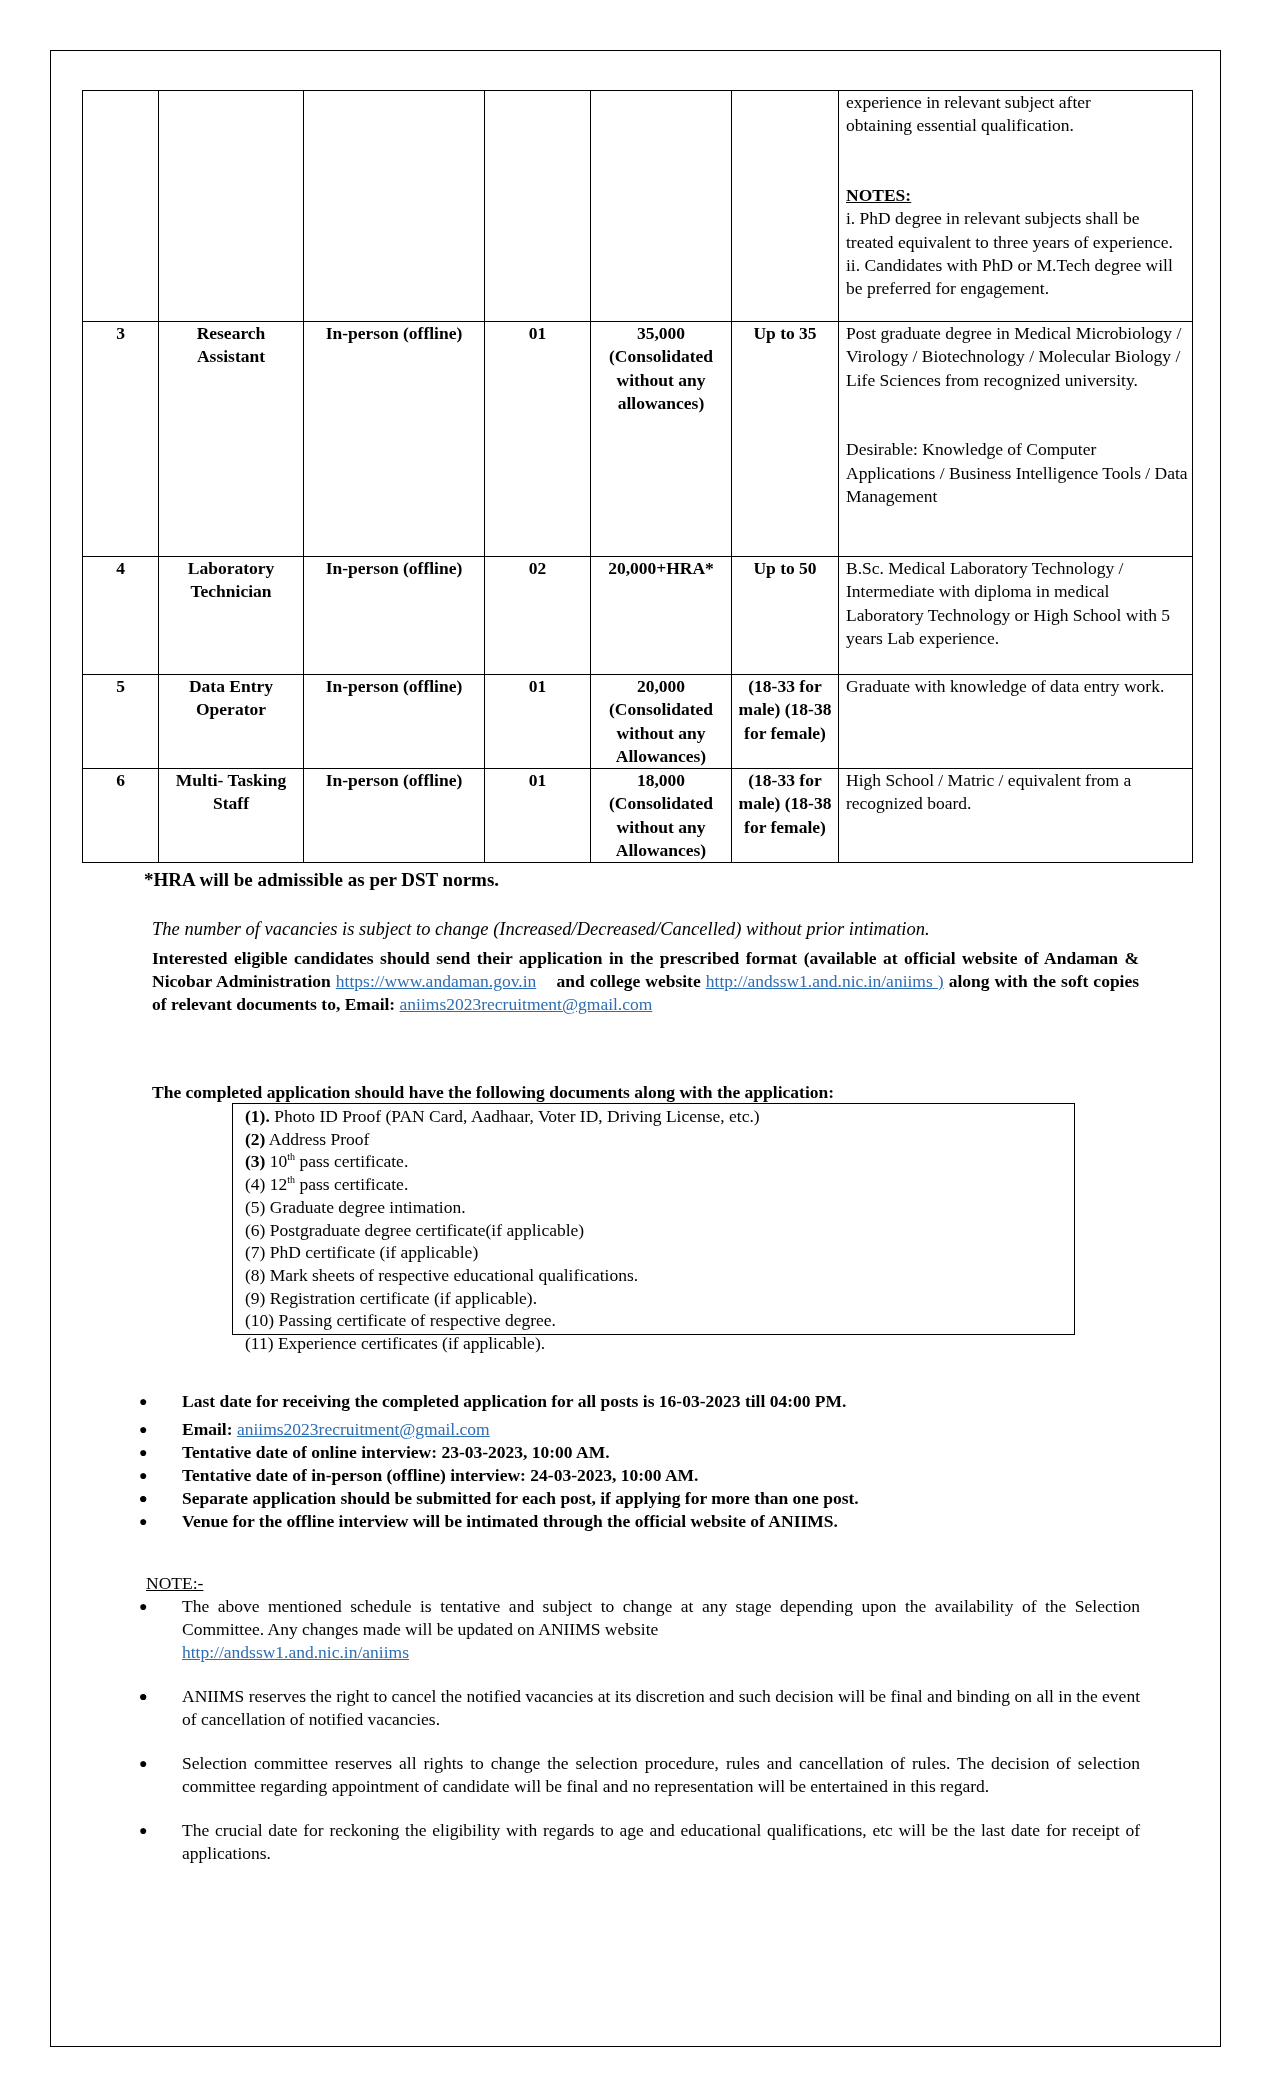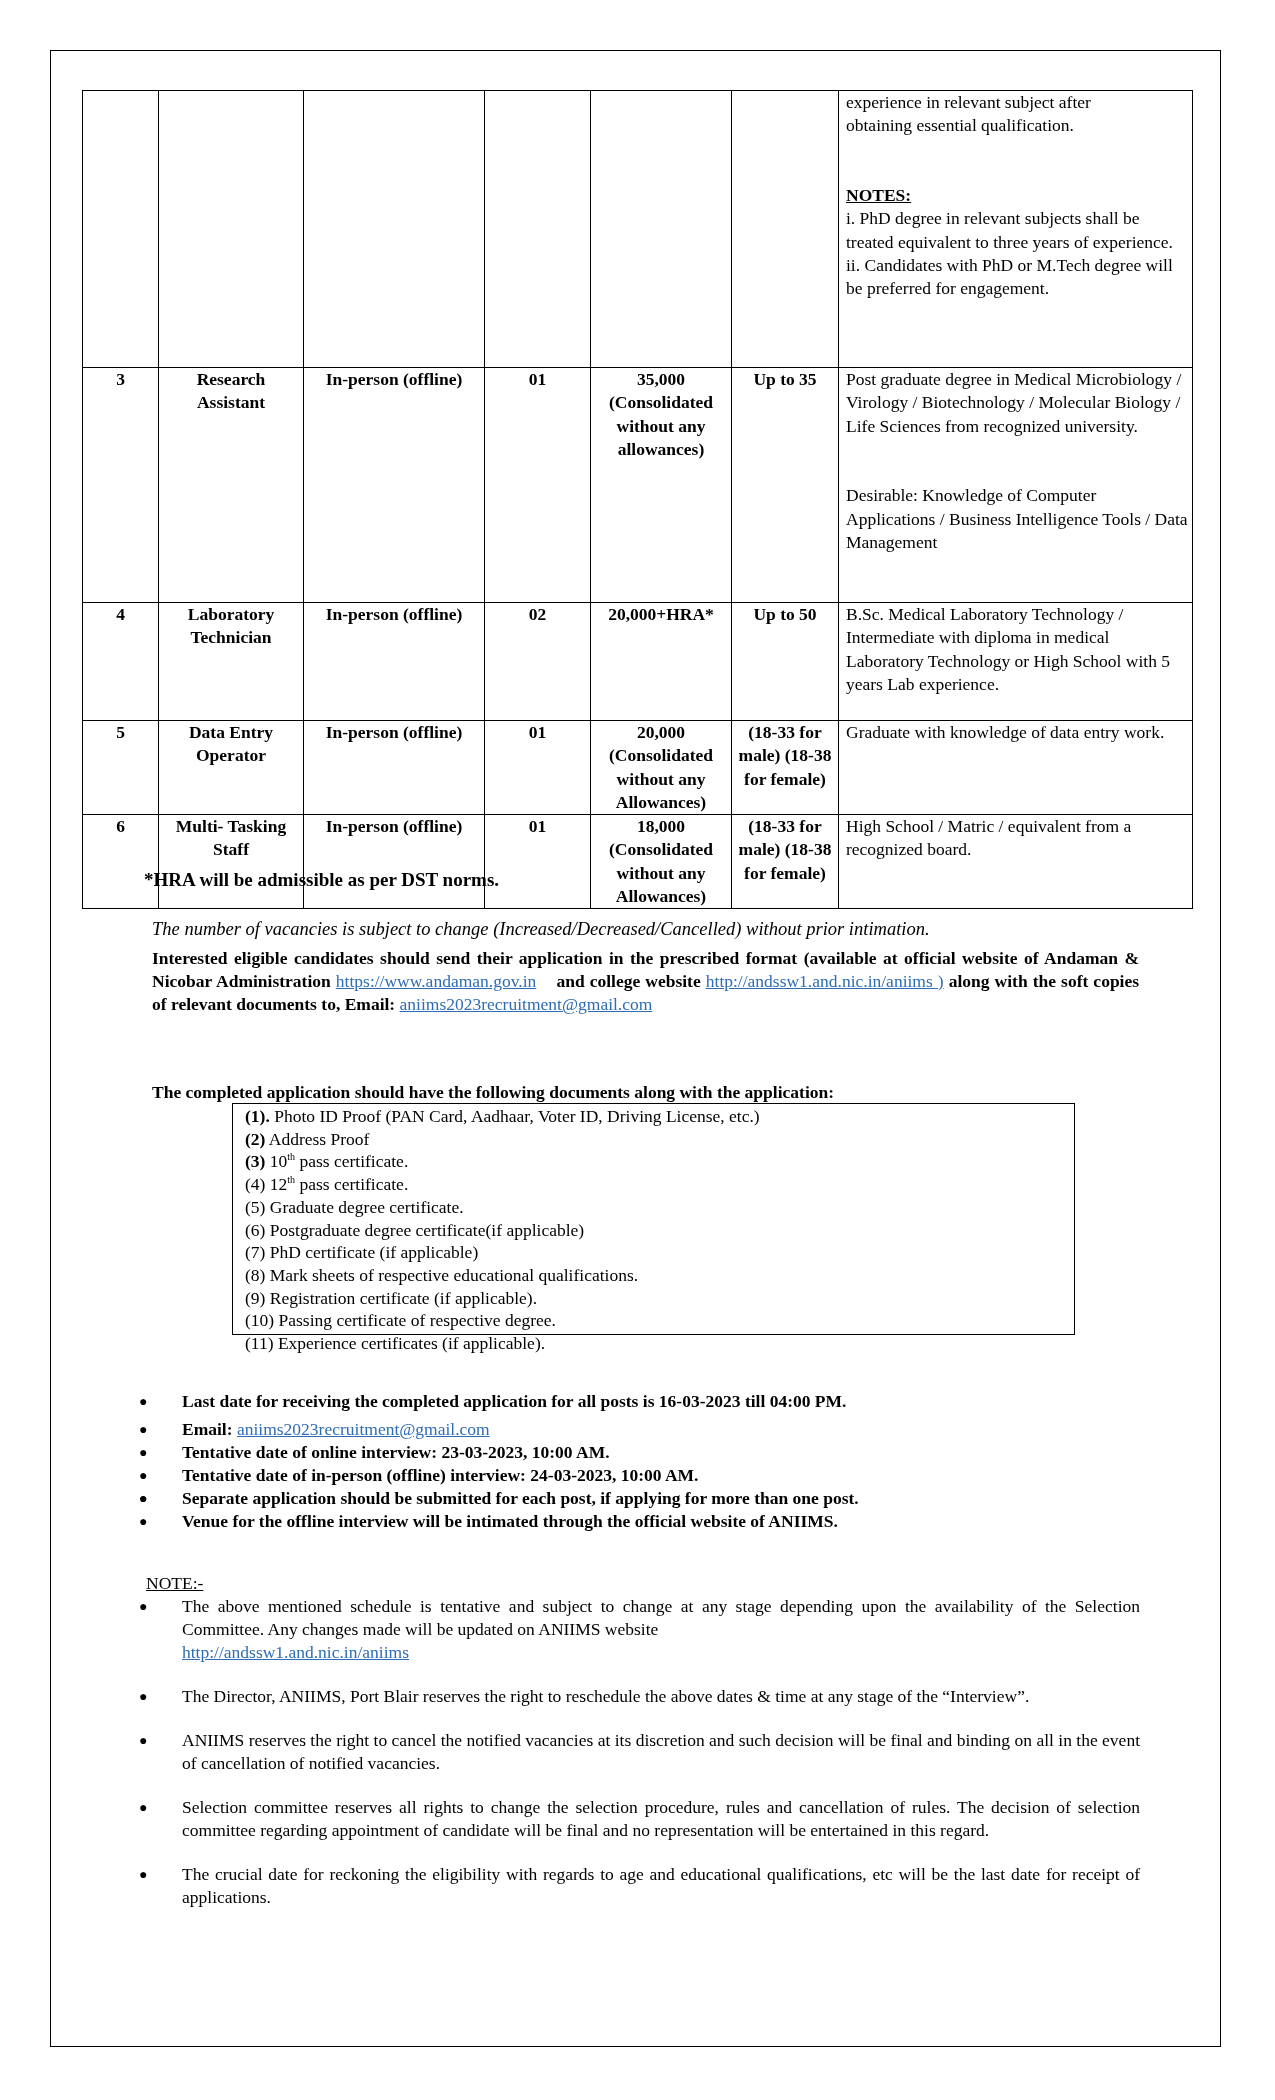--- a/index.html
+++ b/index.html
@@ -36,21 +36,21 @@
   <colgroup>
     <col style="width:76px">
       <col style="width:145px">
       <col style="width:181px">
       <col style="width:106px">
       <col style="width:141px">
       <col style="width:107px">
       <col style="width:354px">
   </colgroup>
   <tbody>
-      <tr style="height:277px">
+      <tr style="height:231px">
     <td class="c"></td>
     <td class="c"></td>
     <td class="c"></td>
     <td class="c"></td>
     <td class="c"></td>
     <td class="c"></td>
     <td class="q">
       <span>experience in relevant subject after</span><br>
       <span>obtaining essential qualification.</span>
       <span class="blank"></span><span class="blank"></span>
@@ -115,21 +115,21 @@
   <a class="link" style="font-weight:normal">aniims2023recruitment@gmail.com</a>
 </div>
 
 <div class="txt b" style="left:152px; top:1081px;">The completed application should have the following documents along with the application:</div>
 
 <div class="doc-box" id="doc-box">
     <div><span style="font-weight: bold;">(1).</span><span> Photo ID Proof (PAN Card, Aadhaar, Voter ID, Driving License, etc.)</span></div>
     <div><span style="font-weight: bold;">(2)</span><span> Address Proof</span></div>
     <div><span style="font-weight: bold;">(3)</span><span> 10</span><sup>th</sup><span> pass certificate.</span></div>
     <div><span>(4)</span><span> 12</span><sup>th</sup><span> pass certificate.</span></div>
-    <div><span>(5)</span><span> Graduate degree certificate.</span></div>
+    <div><span>(5)</span><span> Graduate degree intimation.</span></div>
     <div><span>(6)</span><span> Postgraduate degree certificate(if applicable)</span></div>
     <div><span>(7)</span><span> PhD certificate (if applicable)</span></div>
     <div><span>(8)</span><span> Mark sheets of respective educational qualifications.</span></div>
     <div><span>(9)</span><span> Registration certificate (if applicable).</span></div>
     <div><span>(10)</span><span> Passing certificate of respective degree.</span></div>
     <div><span>(11)</span><span> Experience certificates (if applicable).</span></div>
   </div>
 
 <ul class="bul b" style="left:182px; top:1390px; width:958px;">
   <li style="margin-bottom:5px"><span class="dot">●</span><span>Last date for receiving the completed application for all posts is 16-03-2023 till 04:00 PM.</span></li>
@@ -138,17 +138,17 @@
   <li><span class="dot">●</span><span>Tentative date of in-person (offline) interview: 24-03-2023, 10:00 AM.</span></li>
   <li><span class="dot">●</span></li>
   <li><span class="dot">●</span><span>Separate application should be submitted for each post, if applying for more than one post.</span></li>
   <li><span class="dot">●</span><span>Venue for the offline interview will be intimated through the official website of ANIIMS.</span></li>
 </ul>
 
 <div class="txt" style="left:146px; top:1572px; text-decoration:underline;">NOTE:-</div>
 
 <ul class="bul" style="left:182px; top:1595px; width:958px;">
   <li class="just" style="margin-bottom:21px"><span class="dot">●</span><span>The above mentioned schedule is tentative and subject to change at any stage depending upon the availability of the Selection Committee. Any changes made will be updated on ANIIMS website</span><br><a class="link">http://andssw1.and.nic.in/aniims</a></li>
-  <li class="just" style="margin-bottom:21px"><span class="dot">●</span><span>The Director, ANIIMS, Port Blair reserves the right to reschedule the above dates &amp; time at any stage of the “Interview”.</span></li>
+  <li class="just" style="margin-bottom:21px"><span class="dot">●</span></li>
   <li class="just" style="margin-bottom:21px"><span class="dot">●</span><span>ANIIMS reserves the right to cancel the notified vacancies at its discretion and such decision will be final and binding on all in the event of cancellation of notified vacancies.</span></li>
   <li class="just" style="margin-bottom:21px"><span class="dot">●</span><span>Selection committee reserves all rights to change the selection procedure, rules and cancellation of rules. The decision of selection committee regarding appointment of candidate will be final and no representation will be entertained in this regard.</span></li>
   <li class="just"><span class="dot">●</span><span>The crucial date for reckoning the eligibility with regards to age and educational qualifications, etc will be the last date for receipt of applications.</span></li>
 </ul>
 
 </body></html>

